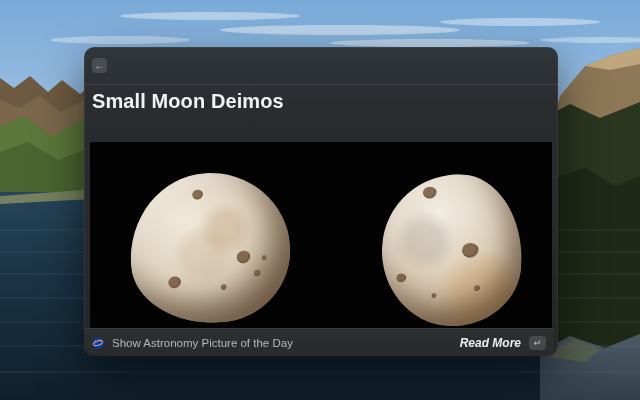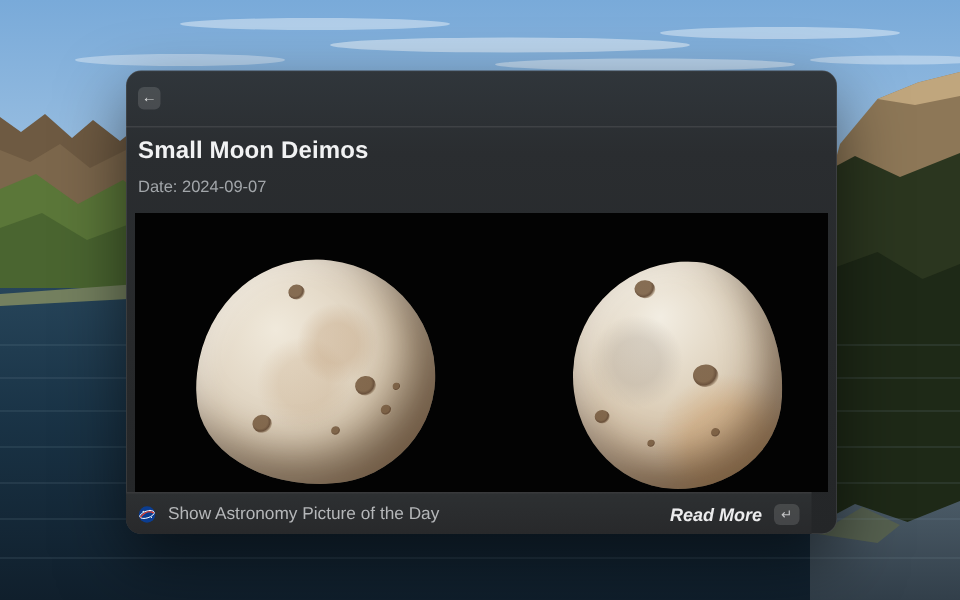--- a/index.html
+++ b/index.html
@@ -22,21 +22,21 @@
     height:38px;display:flex;align-items:center;padding:0 8px;box-sizing:border-box;
     border-bottom:1px solid rgba(255,255,255,.09);
   }
   .back-btn{
     width:15px;height:15px;border-radius:4px;flex:0 0 auto;
     background:rgba(255,255,255,.13);
     color:#d9dadb;font-size:10px;line-height:15px;text-align:center;
     cursor:pointer;user-select:none;
   }
   .hdr{padding:7px 8px 0 8px;}
-  .title{font-size:16px;font-weight:700;color:#f1f2f3;line-height:18px;letter-spacing:.1px;}
+  .title{font-size:20px;font-weight:700;color:#f1f2f3;line-height:18px;letter-spacing:.1px;}
   .date{margin-top:9px;font-size:11px;color:#a2a6aa;line-height:13px;}
   .apod{
     position:absolute;left:6px;top:95px;width:462px;height:186px;
     background:#030303;overflow:hidden;
   }
   
   .moon{position:absolute;}
   .moon-l{
     left:40px;top:31px;width:160px;height:150px;
     transform:rotate(-4deg);
@@ -64,21 +64,21 @@
     box-shadow:
       inset -12px -18px 26px rgba(44,26,12,.5),
       inset 8px 6px 14px rgba(255,255,255,.28);
   }
   .crater{
     position:absolute;border-radius:50%;
     background:radial-gradient(circle at 40% 35%, rgba(116,88,60,.85) 0 45%, rgba(96,70,48,.9) 60%, rgba(222,202,170,.45) 78%, rgba(222,202,170,0) 85%);
   }
   
   .footer{
-    position:absolute;left:0;right:17px;bottom:0;height:28px;
+    position:absolute;left:0;right:4px;bottom:0;height:28px;
     display:flex;align-items:center;padding:0 8px;box-sizing:border-box;
     background:linear-gradient(180deg,#2d3032,#28292b);
     border-top:1px solid rgba(255,255,255,.08);
   }
   .nasa{width:12px;height:12px;flex:0 0 auto;}
   .action-label{margin-left:8px;font-size:11.5px;color:#b5b7b9;}
   .spacer{flex:1;}
   .read-more{font-size:12px;font-weight:600;color:#ececed;cursor:pointer;font-style:italic;}
   .key{
     margin-left:8px;width:17px;height:14px;border-radius:4px;
@@ -146,21 +146,20 @@
 <div class="win">
 
   <div class="toolbar">
     <div class="back-btn">
       <span>←</span>
     </div>
   </div>
 
   <div class="hdr">
     <div class="title">Small Moon Deimos</div>
-    <div class="date">Date: 2024-09-07</div>
   </div>
 
   <div class="apod">
 
     <div class="moon moon-l">
       <div class="crater" style="left:106px;top:80px;width:14px;height:13px;"></div>
       <div class="crater" style="left:66px;top:16px;width:11px;height:10px;"></div>
       <div class="crater" style="left:36px;top:101px;width:13px;height:12px;"></div>
       <div class="crater" style="left:122px;top:100px;width:7px;height:7px;"></div>
       <div class="crater" style="left:131px;top:86px;width:5px;height:5px;"></div>

